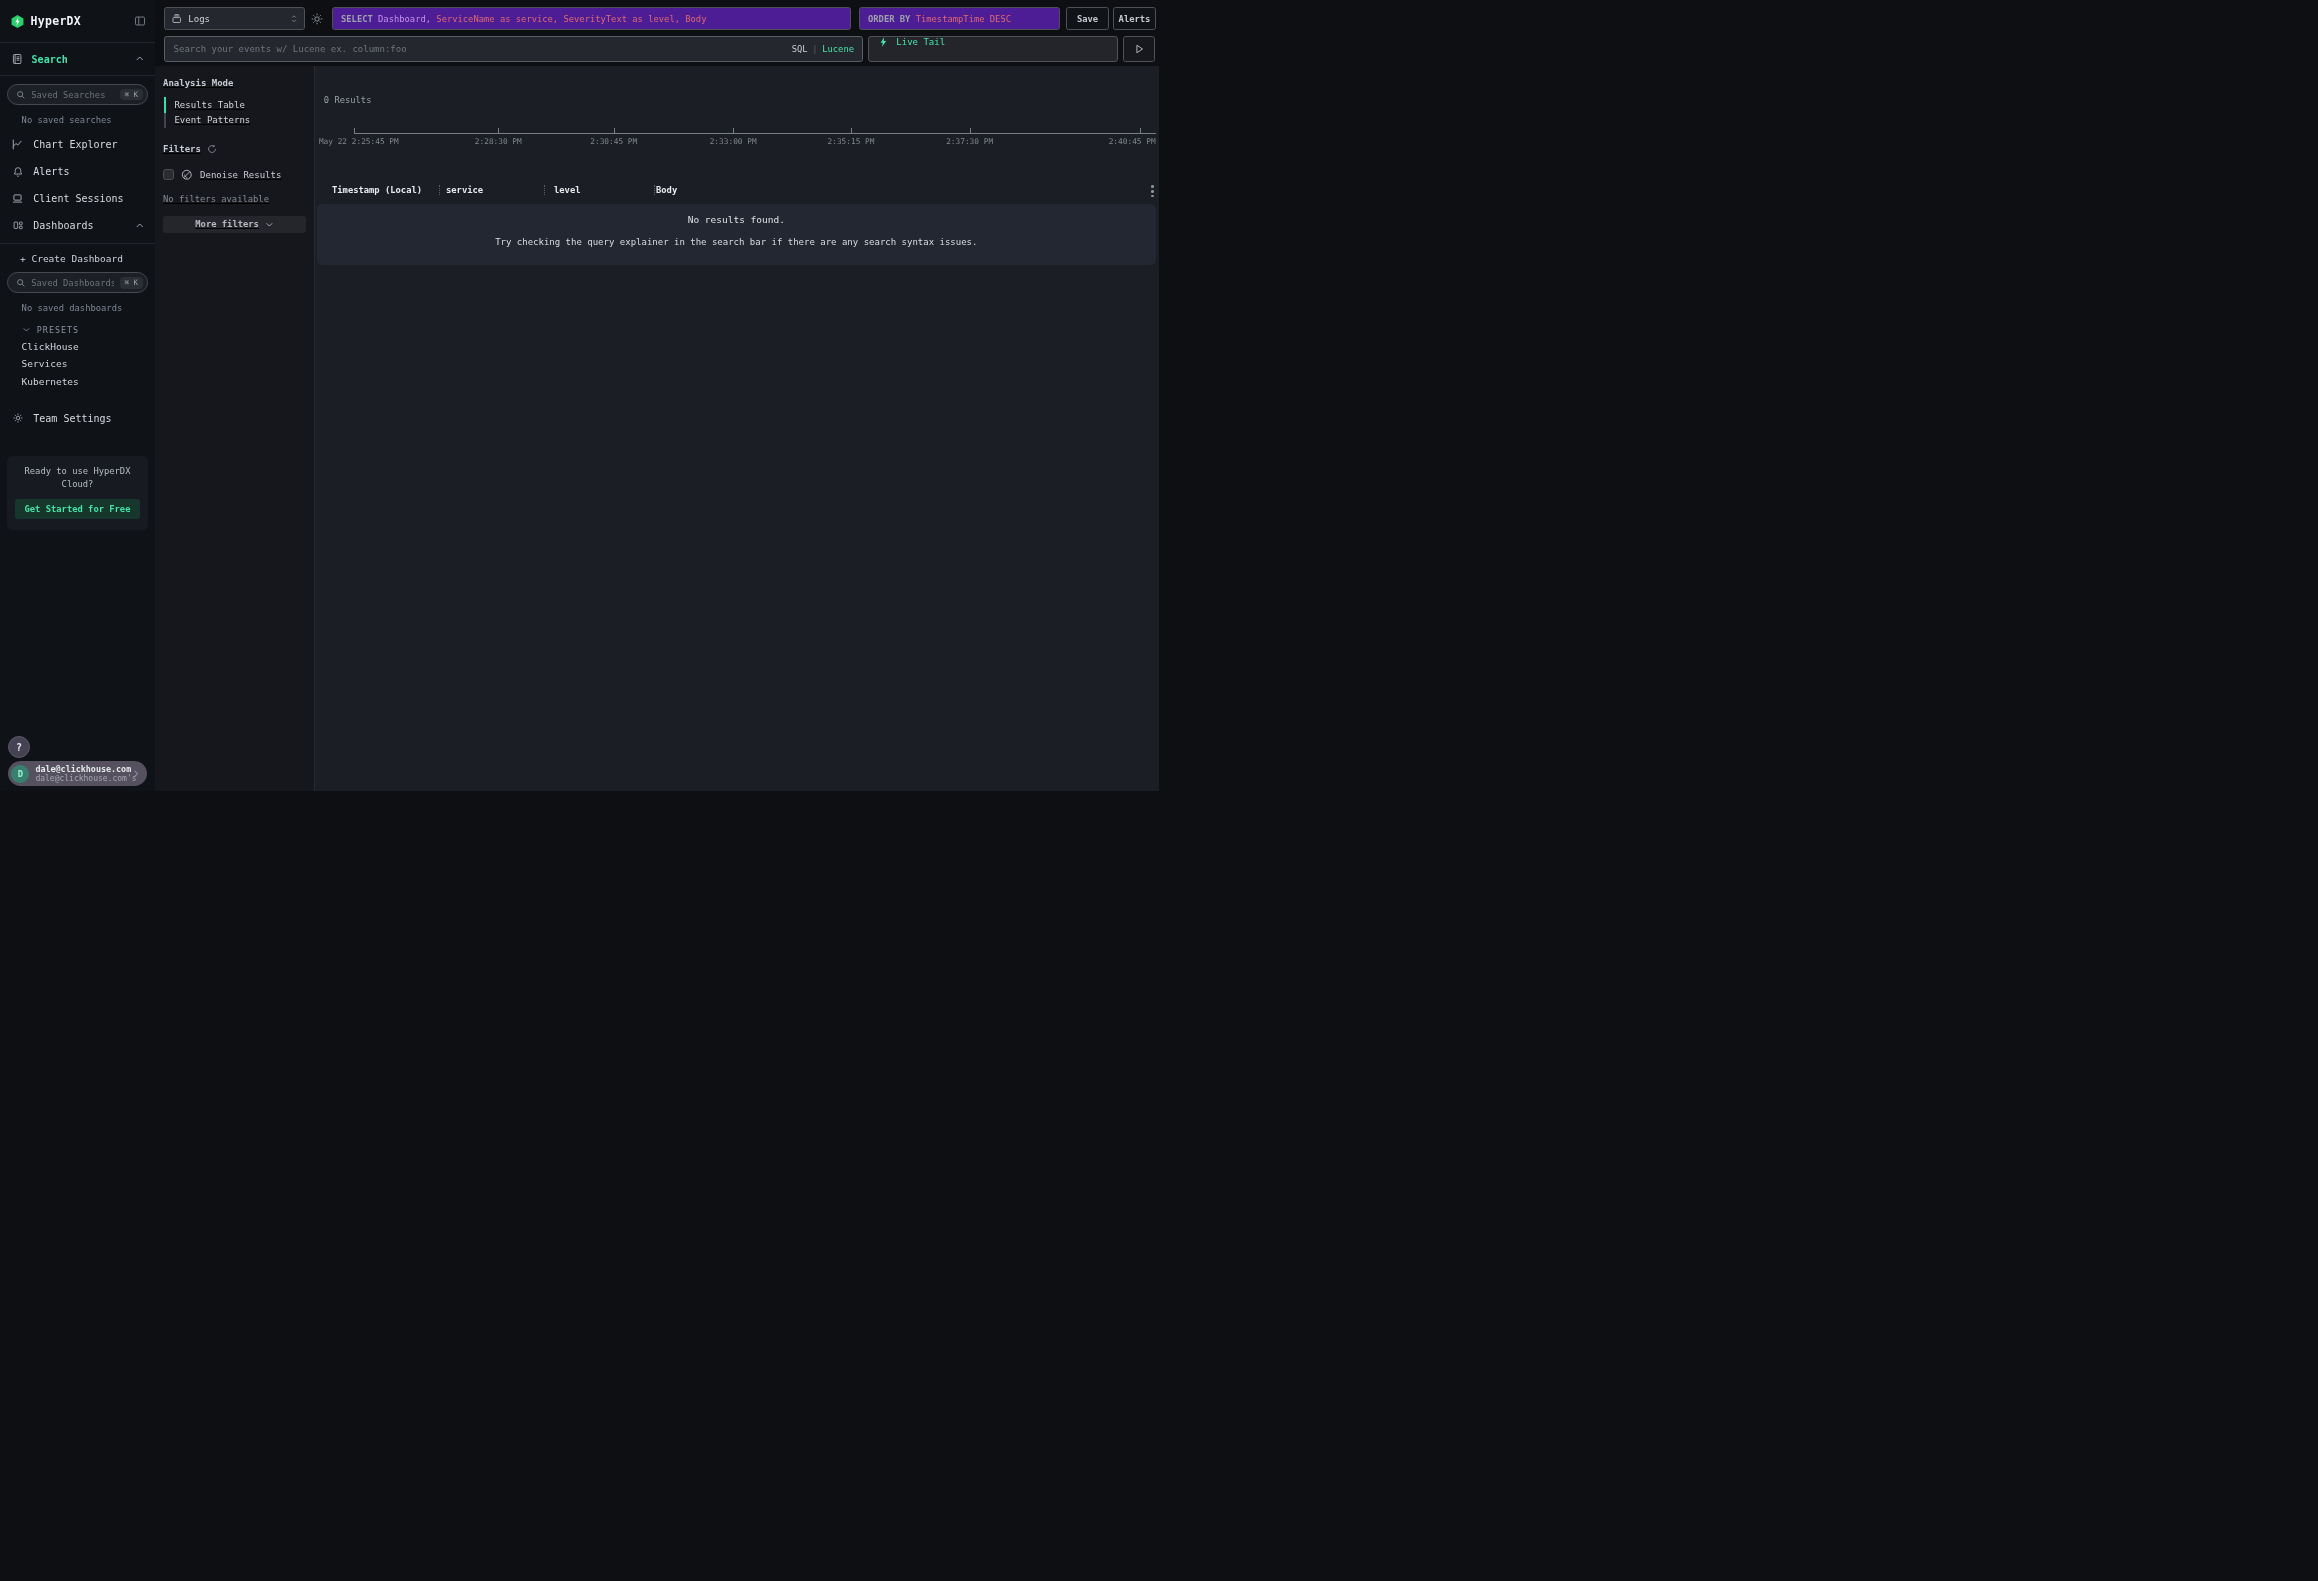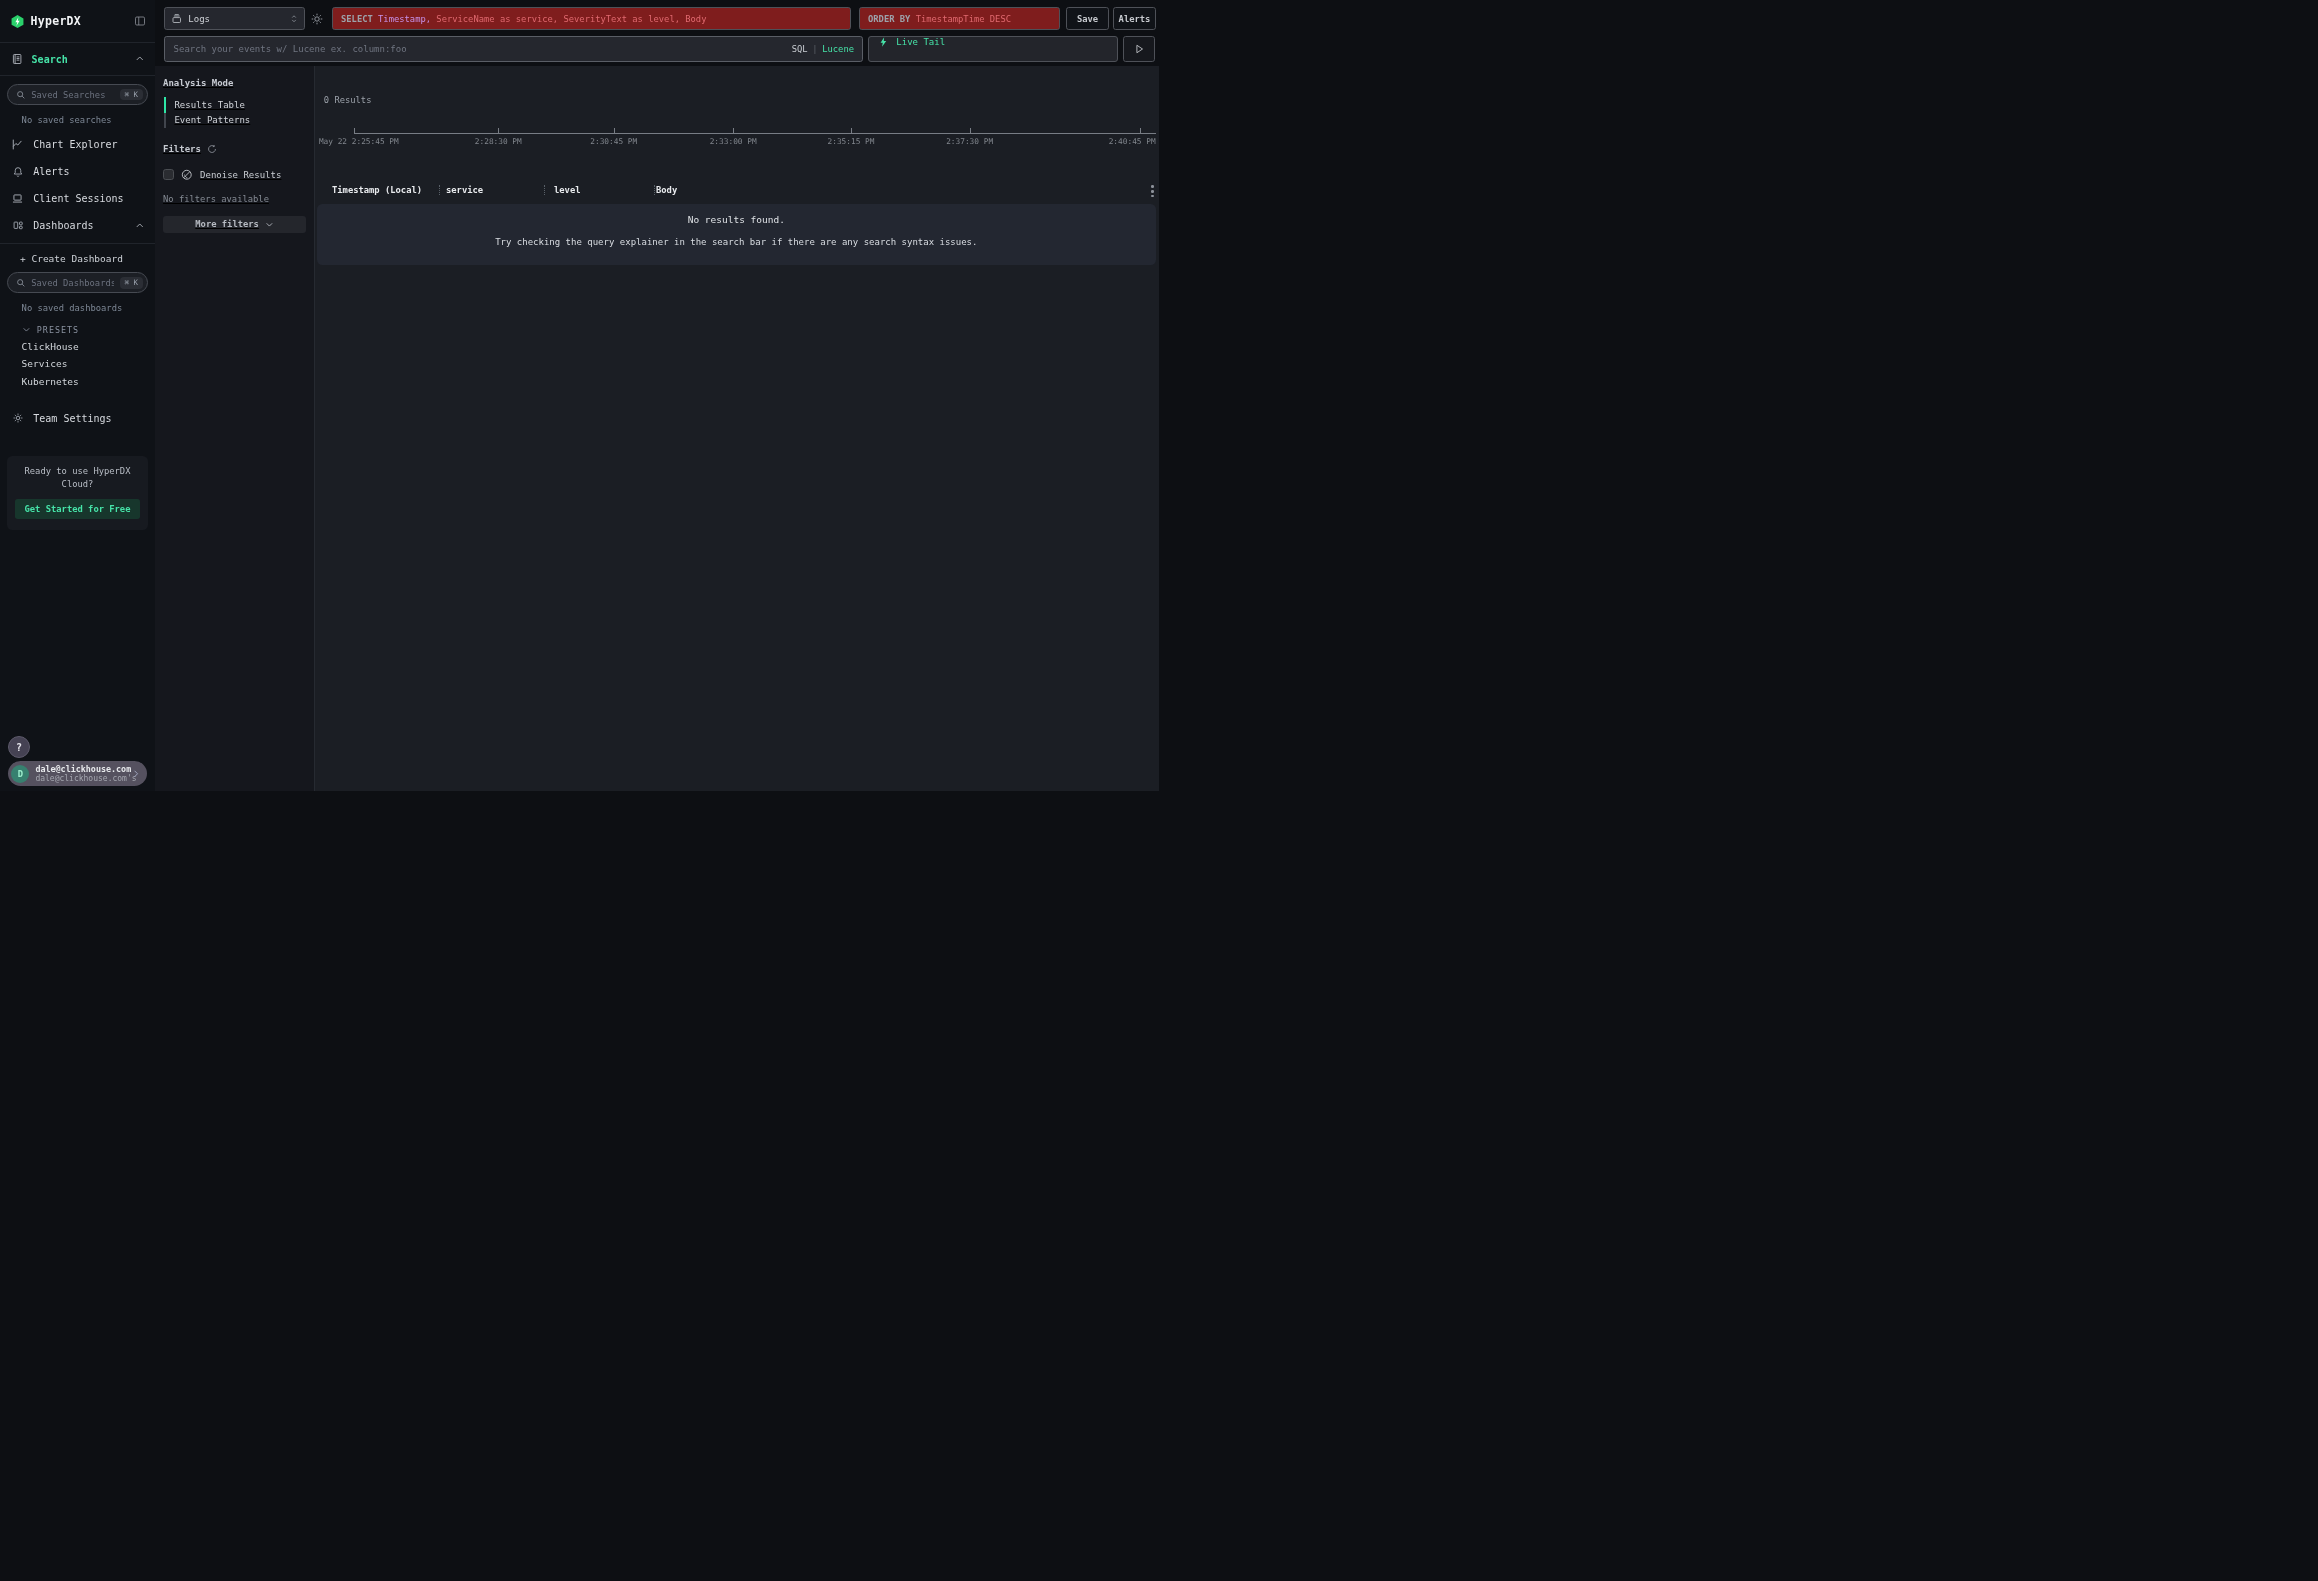--- a/index.html
+++ b/index.html
@@ -57,21 +57,21 @@
   
   .right { flex:1; display:flex; flex-direction:column; height:100%;text-decoration:underline; }
   .topbar { position:relative; height:66px; background:#0d0f13; flex:none; }
   .ctl { position:absolute; border-radius:2.7px; }
   .logs-select { left:8.8px; top:7.4px; width:141px; height:23px; background:#25272e;
     border:0.7px solid #4e5158; display:flex; align-items:center; gap:6px; padding:0 6px; cursor:pointer; }
   .logs-select .lbl { font-size:9px; color:#d0d3d8; }
   .logs-select .icon { color:#c3c7cd; display:flex; }
   .logs-select .updown { margin-left:auto; color:#8d929b; display:flex; }
   .gear-btn { position:absolute; left:155px; top:11.5px; color:#9aa0a8; display:flex; cursor:pointer; }
-  .sql-box { background:#7f1d1d; border:0.7px solid #4e5158; display:flex; align-items:center;
+  .sql-box { background:#4c1d95; border:0.7px solid #4e5158; display:flex; align-items:center;
     padding:0 8px; font-size:8.8px; white-space:nowrap; overflow:hidden; cursor:text; }
   .select-box { left:177px; top:7.4px; width:519px; height:23px; }
   .order-box { left:704px; top:7.4px; width:201px; height:23px; }
   .kw { color:#9da2aa; font-weight:bold; }
   .id-purple { color:#c792ea; }
   .id-salmon { color:#e0696f; }
   .tb-btn { position:absolute; top:7.4px; height:23px; background:#101318; border:0.7px solid #4e5158;
     border-radius:2.7px; color:#c6c9ce; font-size:8.8px; font-weight:bold; font-family:inherit; cursor:pointer; }
   .save-btn { left:911px; width:43px; }
   .alerts-btn { left:958px; width:43px; }
@@ -312,21 +312,21 @@
       <span class="gear-btn">
         <svg width="14" height="14" viewBox="0 0 20 20" fill="none" stroke="currentColor" stroke-width="1.3">
             <circle cx="10" cy="10" r="3.1"></circle>
             <path d="M10 2.4v2.3 M10 15.3v2.3 M2.4 10h2.3 M15.3 10h2.3 M4.6 4.6l1.7 1.7 M13.7 13.7l1.7 1.7 M15.4 4.6l-1.7 1.7 M6.3 13.7l-1.7 1.7"></path>
           </svg>
       </span>
 
       <div class="ctl sql-box select-box">
         <span class="kw">SELECT</span>
         <span>&nbsp;</span>
-        <span class="id-purple">Timestamp,</span>
+        <span class="id-purple">Dashboard,</span>
         <span>&nbsp;</span>
         <span class="id-salmon">ServiceName as service, SeverityText as level, Body</span>
       </div>
 
       <div class="ctl sql-box order-box">
         <span class="kw">ORDER BY</span>
         <span>&nbsp;</span>
         <span class="id-salmon">TimestampTime DESC</span>
       </div>
 

